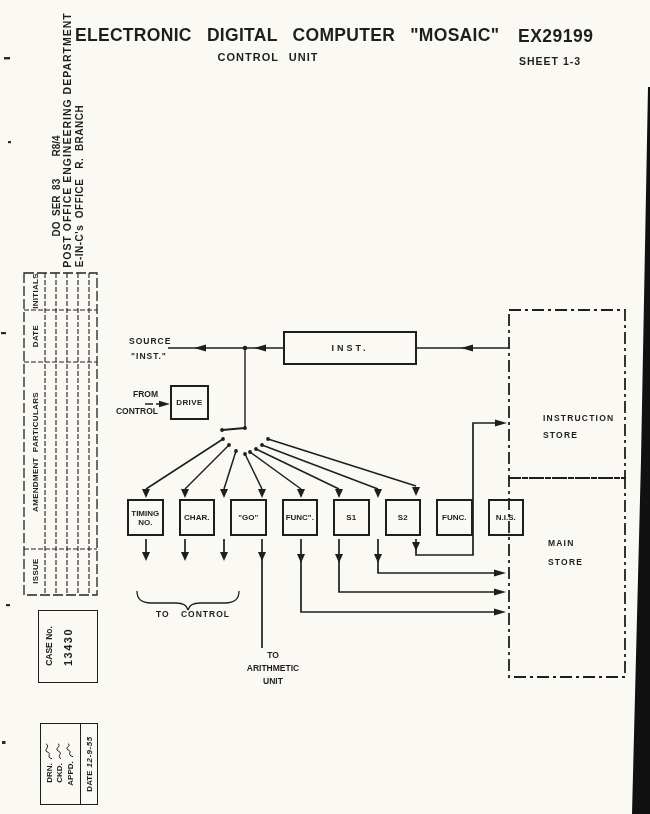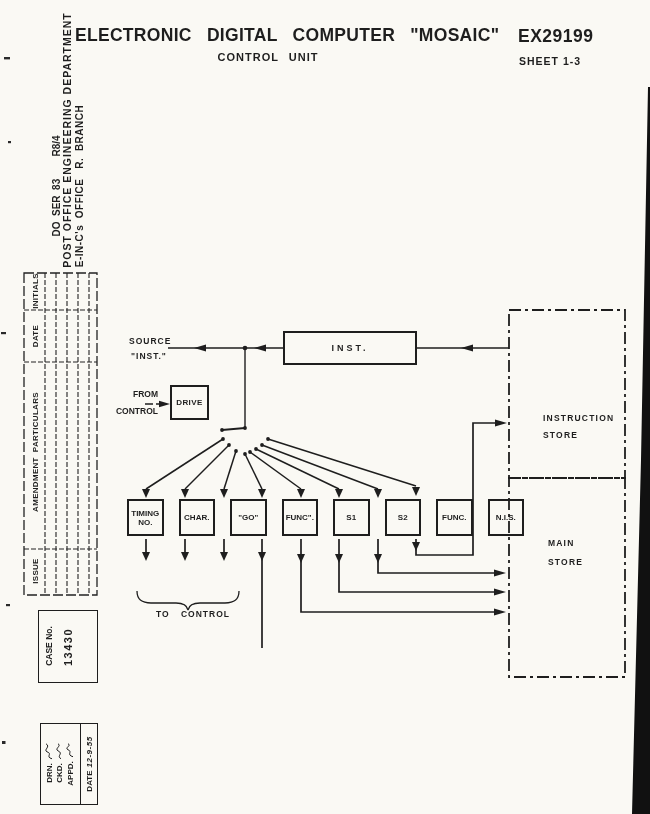--- a/index.html
+++ b/index.html
@@ -226,20 +226,25 @@
     <div class="reg-cell">"GO"</div>
     <div class="reg-cell">FUNC".</div>
     <div class="reg-cell">S1</div>
     <div class="reg-cell">S2</div>
     <div class="reg-cell">FUNC.</div>
     <div class="reg-cell">N.I.S.</div>
   </div>
 
   <div class="lbl toctl">TO CONTROL</div>
 
+  <div class="lbl toarith">
+    <div>TO</div>
+    <div>ARITHMETIC</div>
+    <div>UNIT</div>
+  </div>
 
   <div class="lbl istore">
     <div>INSTRUCTION</div>
     <div>STORE</div>
   </div>
 
   <div class="lbl mstore">
     <div>MAIN</div>
     <div>STORE</div>
   </div>

